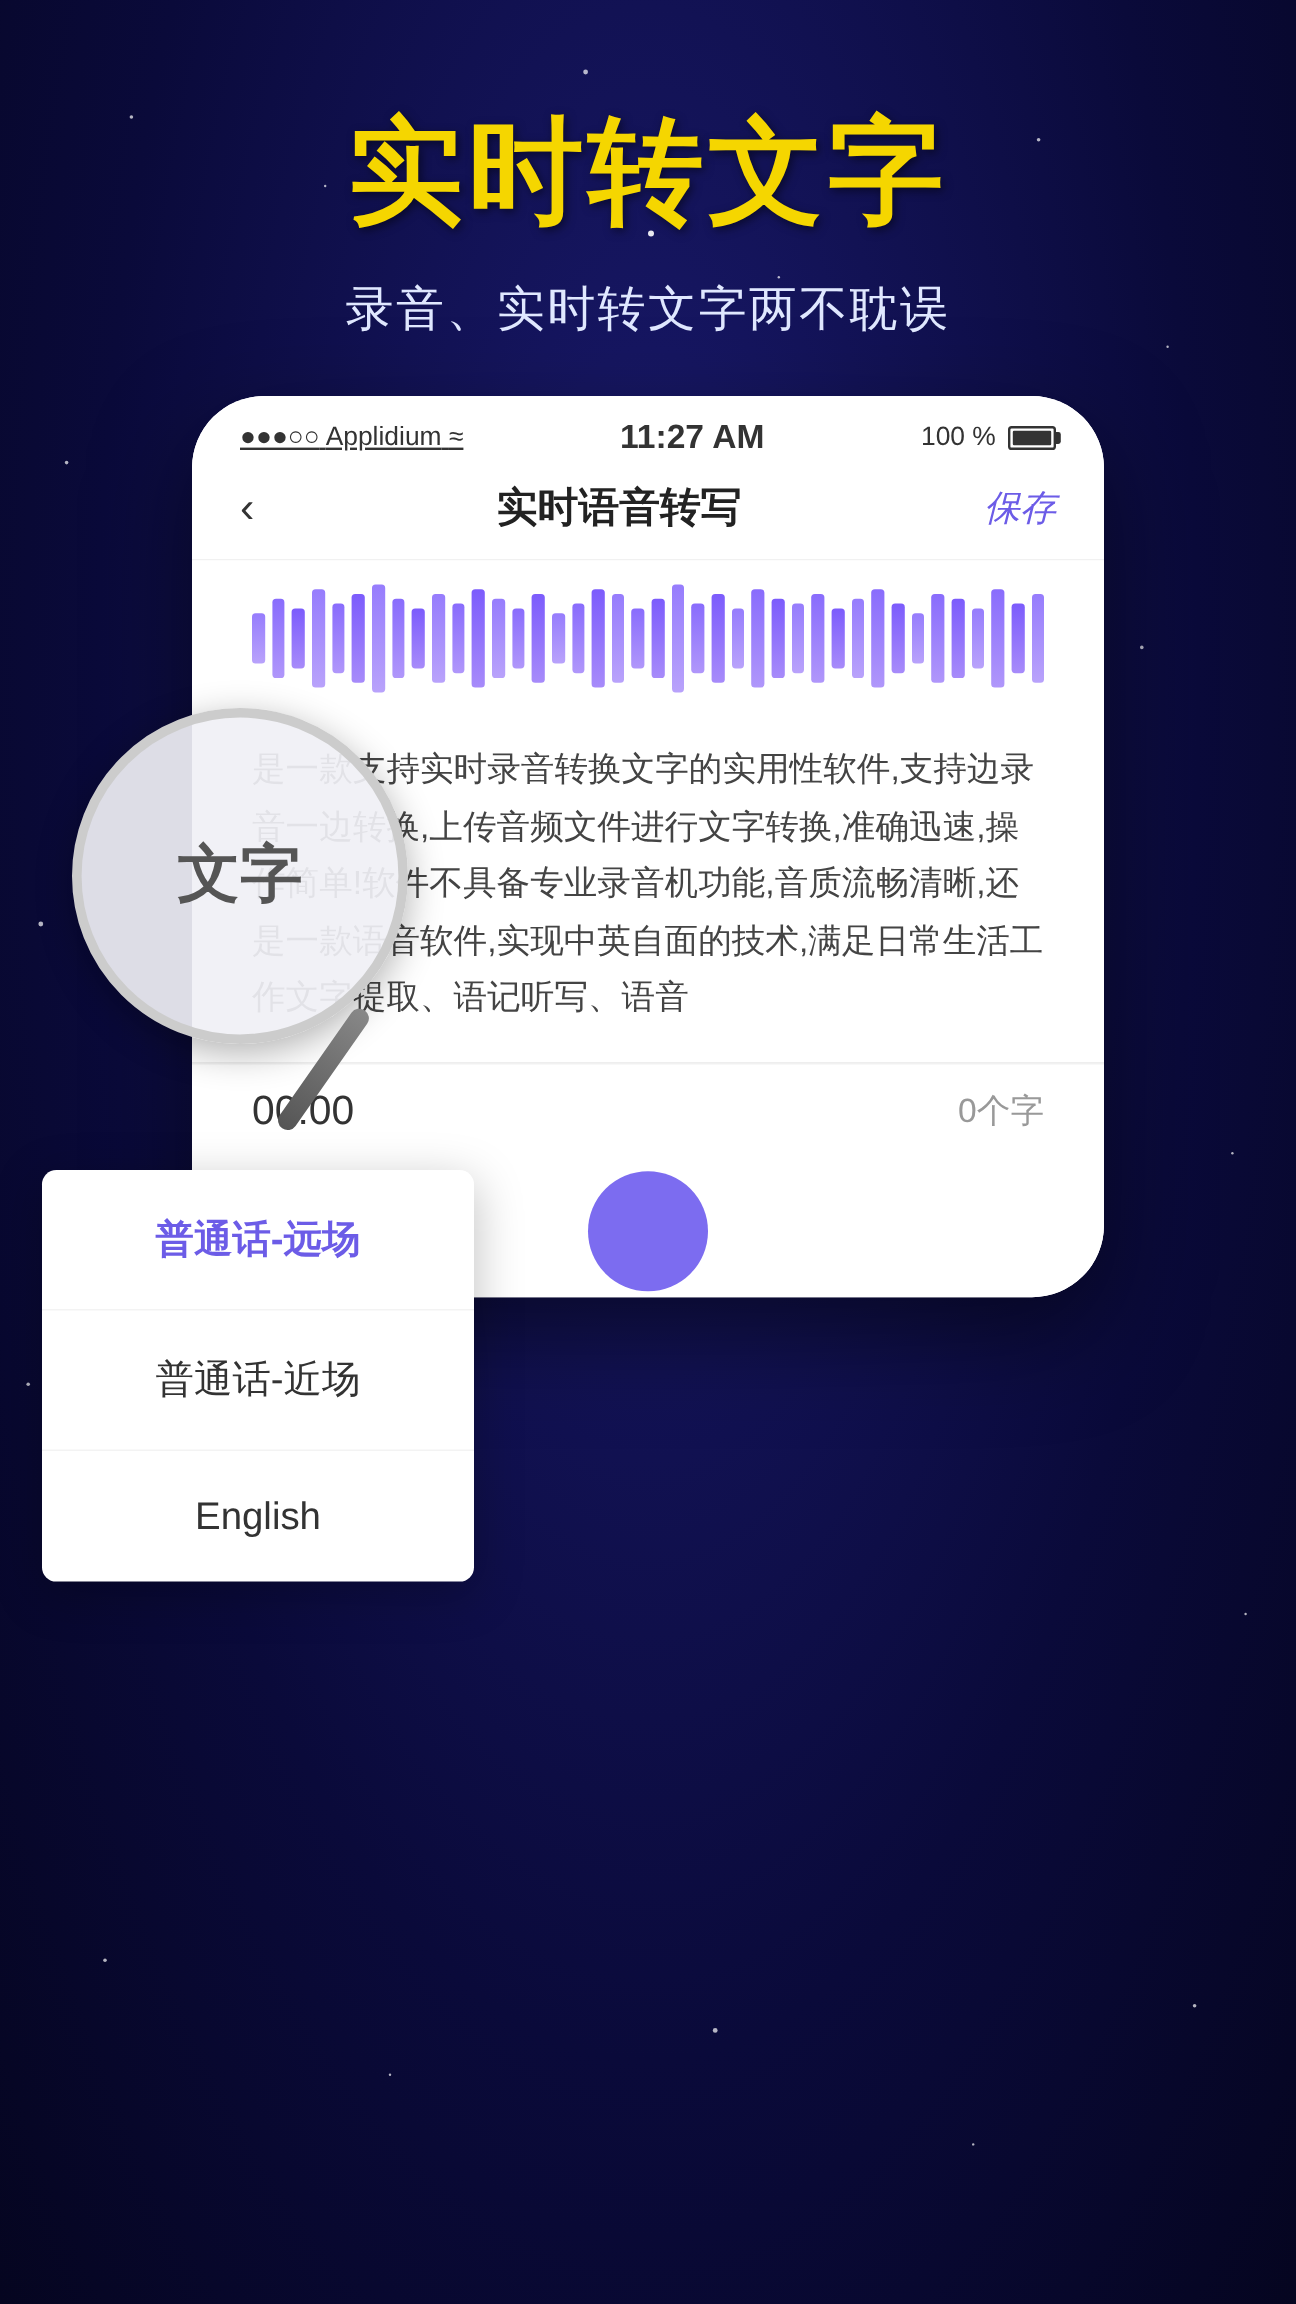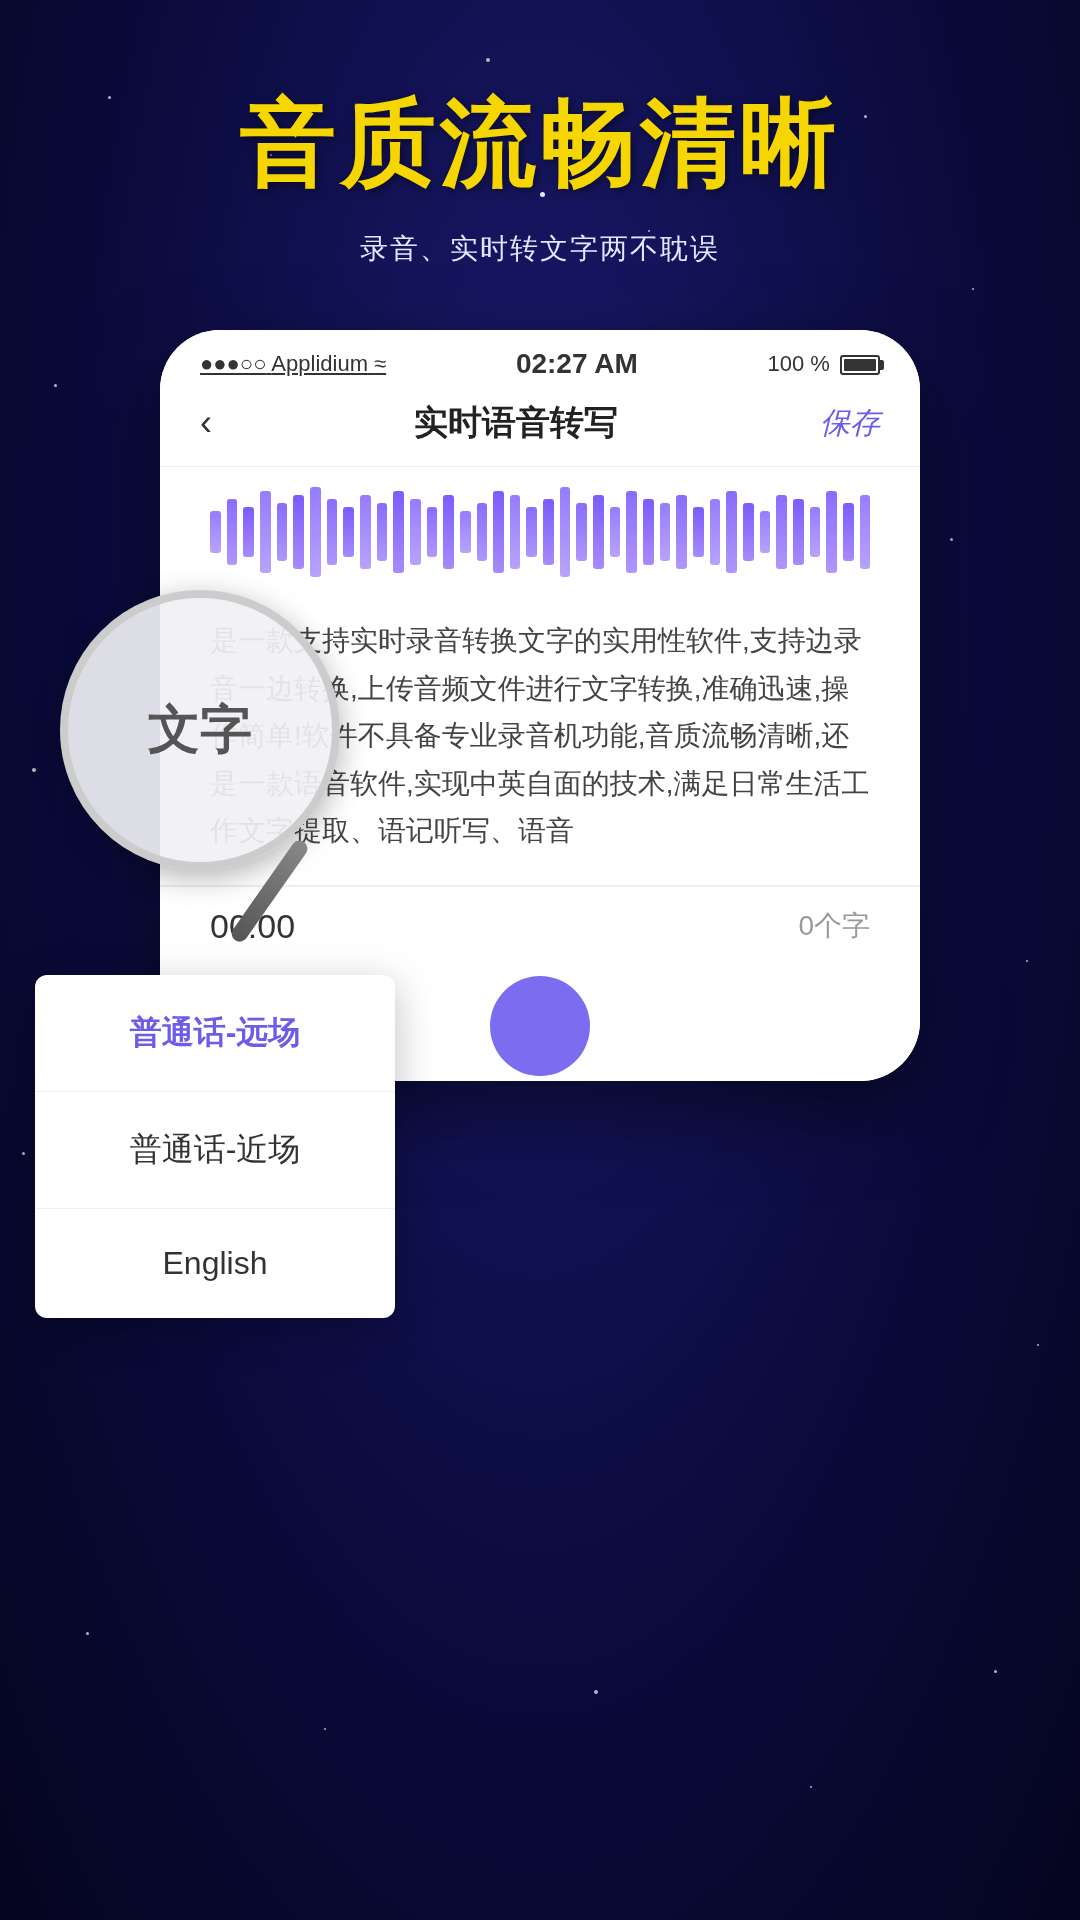--- a/index.html
+++ b/index.html
@@ -41,21 +41,21 @@
 
     .main-title {
       font-size: 96px;
       font-weight: 900;
       color: #f5d600;
       letter-spacing: 4px;
       text-shadow: 2px 2px 8px rgba(0,0,0,0.5);
     }
 
     .subtitle {
-      font-size: 28px;
+      font-size: 40px;
       color: #e0e8ff;
       margin-top: 20px;
       letter-spacing: 2px;
     }
 
     
     .phone-mockup {
       position: absolute;
       top: 330px;
       left: 50%;
@@ -328,34 +328,34 @@
     <rect x="350" y="100" width="50" height="300"></rect>
     <polygon points="125,100 125,70 150,70 150,100"></polygon>
     <polygon points="375,100 375,70 400,70 400,100"></polygon>
     <rect x="50" y="120" width="400" height="20" opacity="0.5"></rect>
     <rect x="220" y="50" width="60" height="150"></rect>
     <polygon points="245,0 250,50 255,0"></polygon>
   </svg>
 </div>
 
 <div class="header-section">
-  <div class="main-title">音质流畅清晰</div>
+  <div class="main-title">实时转文字</div>
   <div class="subtitle">录音、实时转文字两不耽误</div>
 </div>
 
 <div class="phone-mockup">
   <div class="phone-inner">
 
     <div class="status-bar">
       <span class="status-left">
         <span>●●●○○</span>
         <span> Applidium</span>
         <span> ≈</span>
       </span>
-      <span class="status-center">02:27 AM</span>
+      <span class="status-center">11:27 AM</span>
       <span class="status-right">
         <span>100 %</span>
         <span class="battery-icon">
           <span class="battery-fill"></span>
         </span>
       </span>
     </div>
 
     <div class="nav-bar">
       <span class="nav-back">‹</span>

